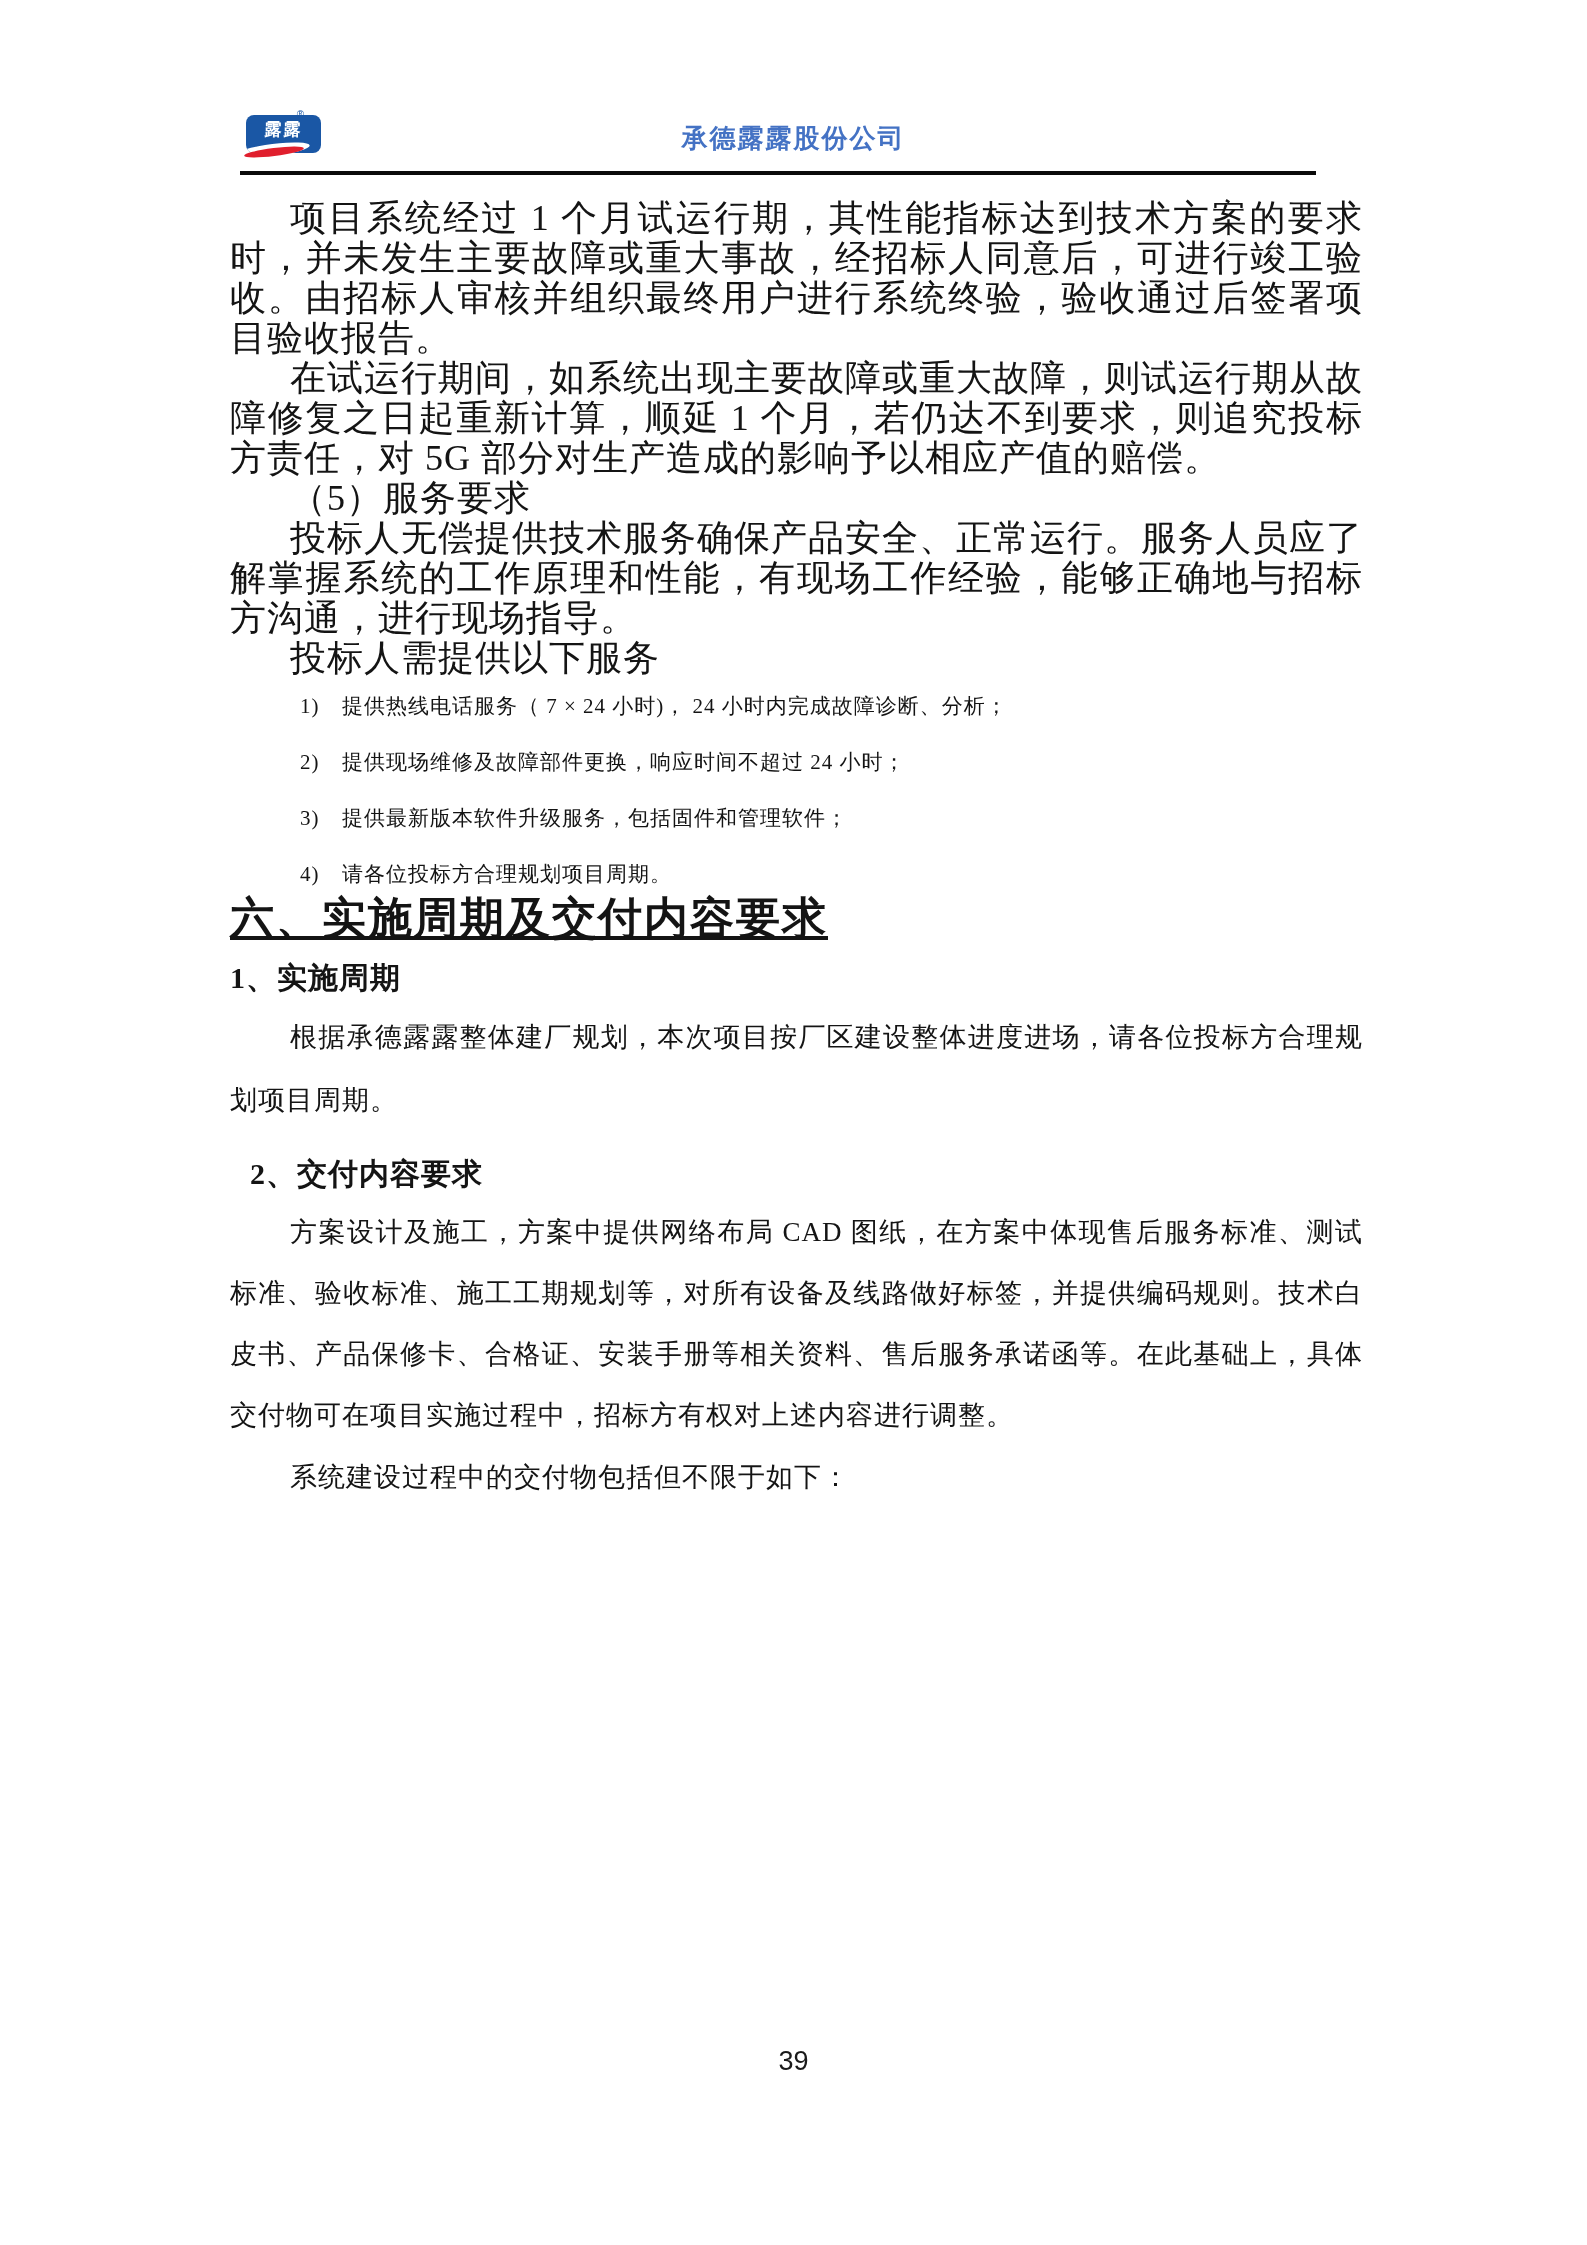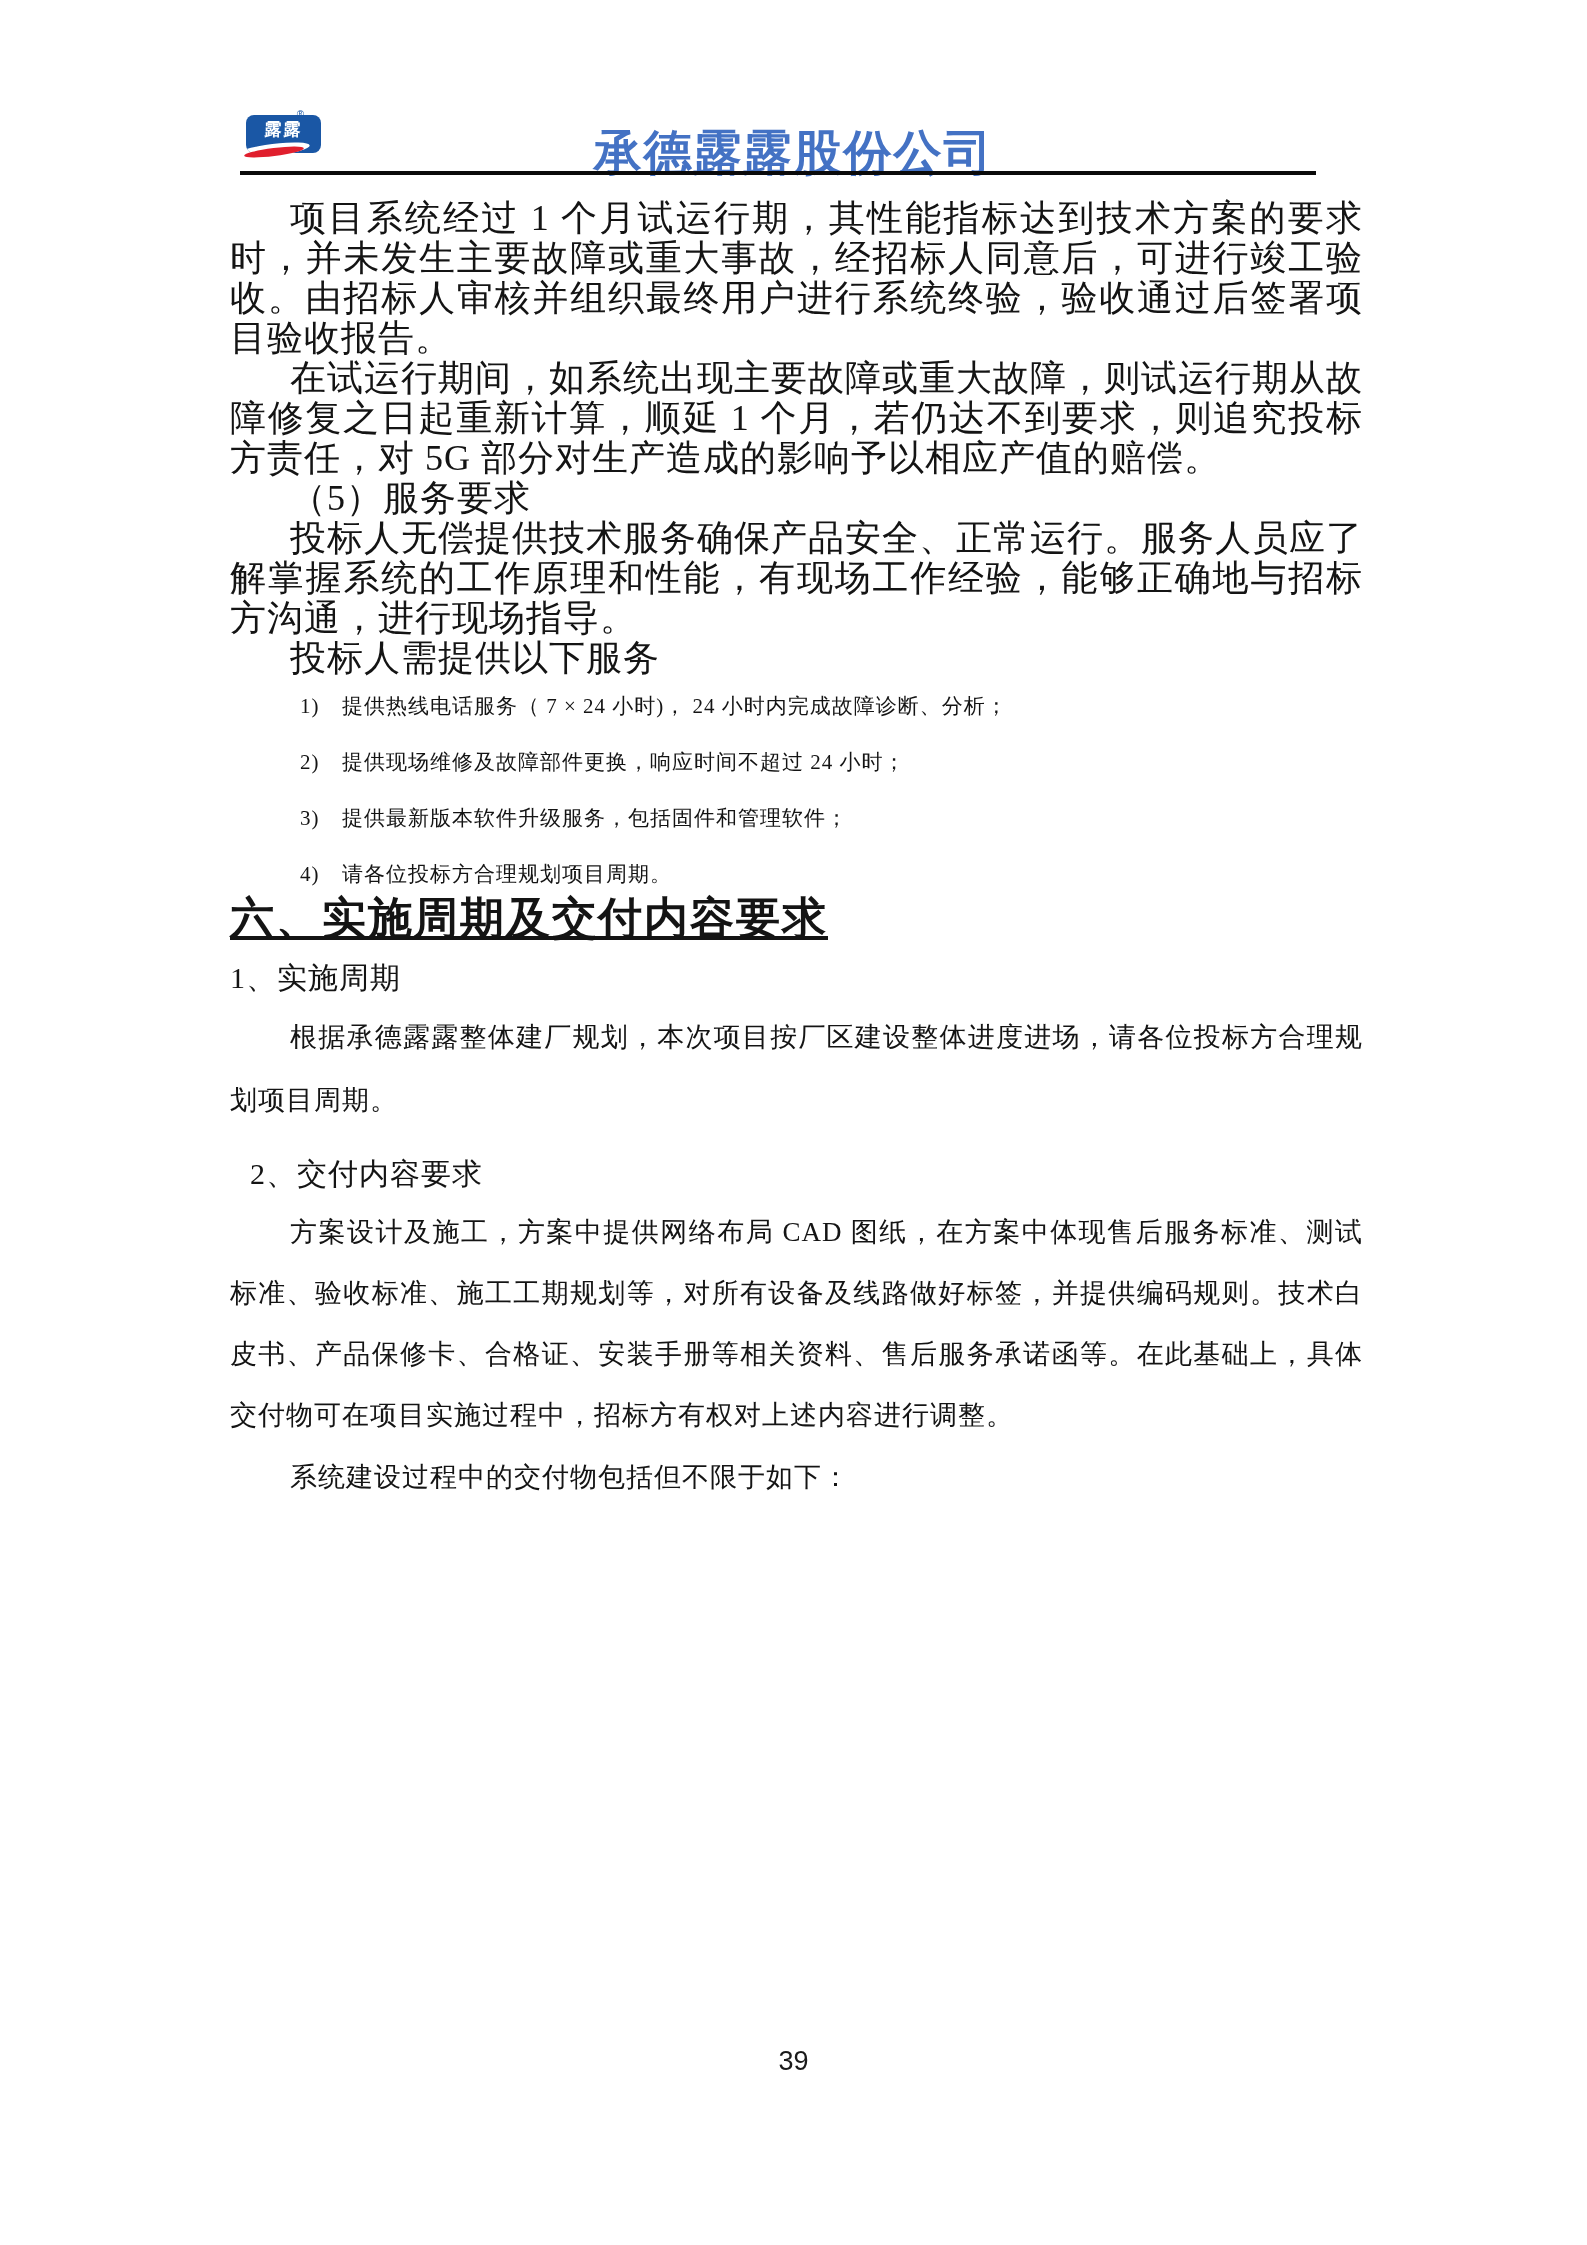--- a/index.html
+++ b/index.html
@@ -69,21 +69,21 @@
     font-family: "Liberation Sans", sans-serif;
   }
   .company-title {
     position: absolute;
     left: 0;
     top: 121px;
     width: 100%;
     text-align: center;
     font-family: "Liberation Sans", "DejaVu Sans", sans-serif;
     font-weight: bold;
-    font-size: 48px;
+    font-size: 26px;
     letter-spacing: 2px;
     color: var(--title_blue);
   }
   .header-rule {
     position: absolute;
     left: 240px;
     top: 171px;
     width: 1076px;
     height: 4px;
     background: var(--rule_color);
@@ -117,21 +117,21 @@
     font-size: 44px;
     font-weight: bold;
     line-height: 62px;
     letter-spacing: 2px;
     margin-top: -14px;
     text-align: left;
     text-decoration: underline;
   }
   .h2 {
     font-size: 30px;
-    font-weight: normal;
+    font-weight: bold;
     line-height: 56px;
     letter-spacing: 1px;
     text-align: left;
   }
   .h2.spaced { margin-top: 14px; margin-left: 20px; }
   .sect-p {
     font-size: 27px;
     line-height: 63px;
     letter-spacing: 1px;
     text-indent: 60px;

